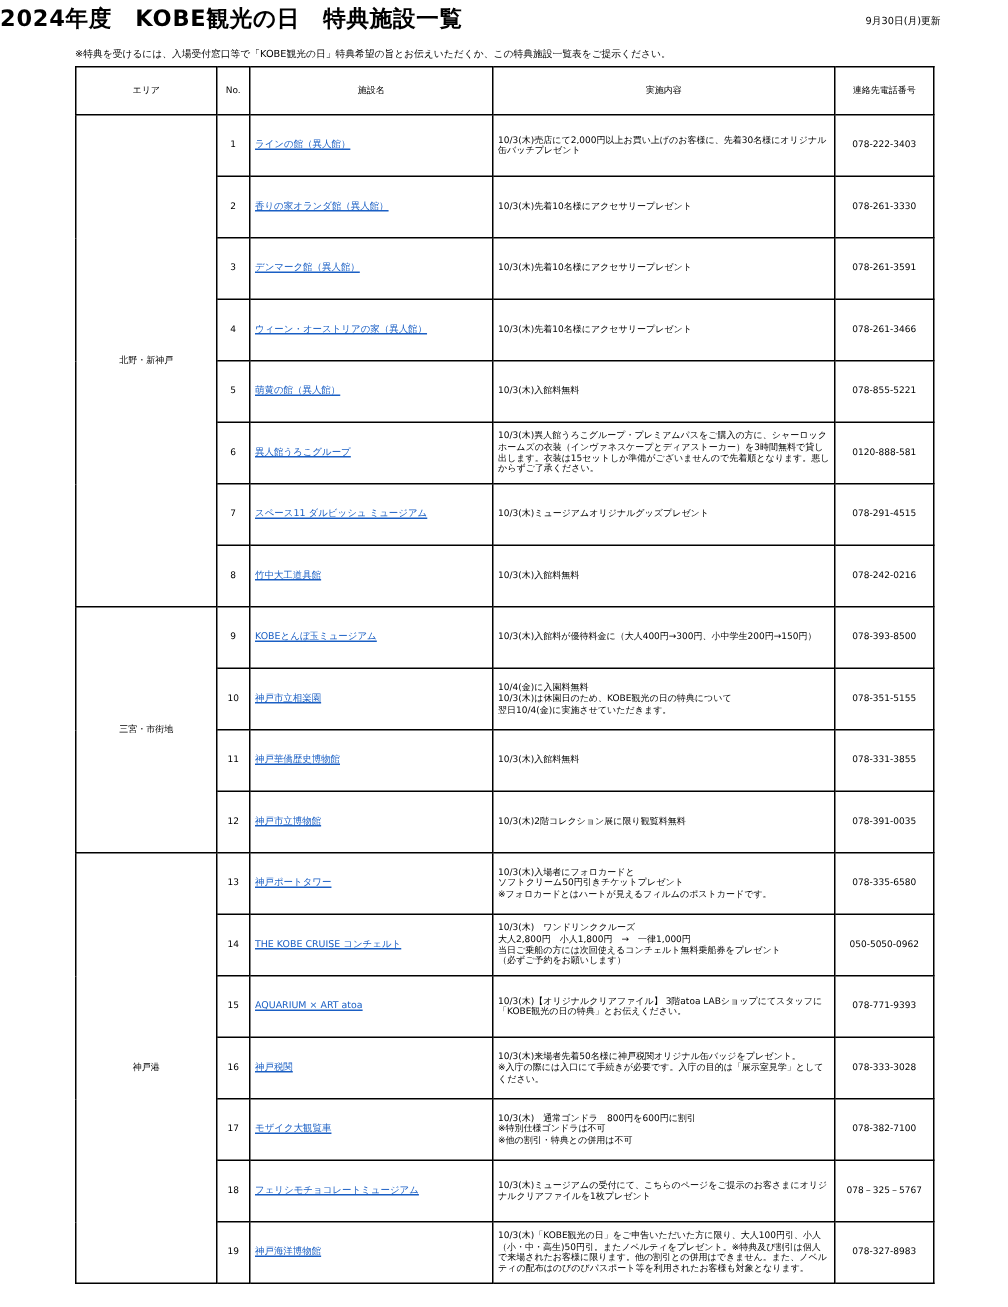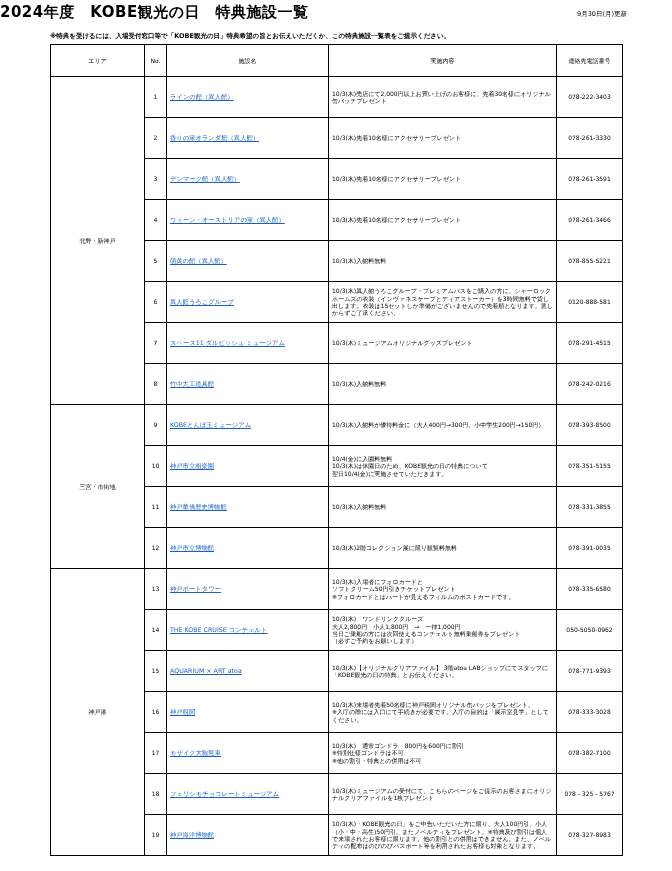--- a/index.html
+++ b/index.html
@@ -1,21 +1,21 @@
 <!DOCTYPE html>
 <html><head>
 <meta charset="utf-8">
 <style>
   html, body { margin: 0; padding: 0; background: #ffffff; }
   body { width: 672px; height: 871px; position: relative; overflow: hidden;
          font-family: "DejaVu Sans", "Liberation Sans", sans-serif; color: #000; }
   .title { position: absolute; top: 3px; left: 0; width: 620px; text-align: left;
            font-size: 15px; font-weight: bold; letter-spacing: 0.5px; }
   .updated { position: absolute; top: 10px; right: 45px; font-size: 6.5px; }
-  .notice { position: absolute; top: 32px; left: 50px; font-size: 6.5px; font-weight: bold; }
+  .notice { position: absolute; top: 32px; left: 50px; font-size: 6.5px; font-weight: normal; }
   table { position: absolute; top: 44px; left: 50px; border-collapse: collapse;
           table-layout: fixed; width: 572px; }
   td, th { border: 1px solid #000; font-size: 6px; padding: 0 3px; vertical-align: middle;
            line-height: 7.3px; overflow: hidden; }
   thead th { font-weight: normal; height: 31px; text-align: center; }
   tbody tr { height: 41px; }
   td.area { text-align: center; }
   td.no { text-align: center; }
   td.name a { color: #1a5fc4; text-decoration: underline; font-size: 6.3px; }
   td.content { text-align: left; }

